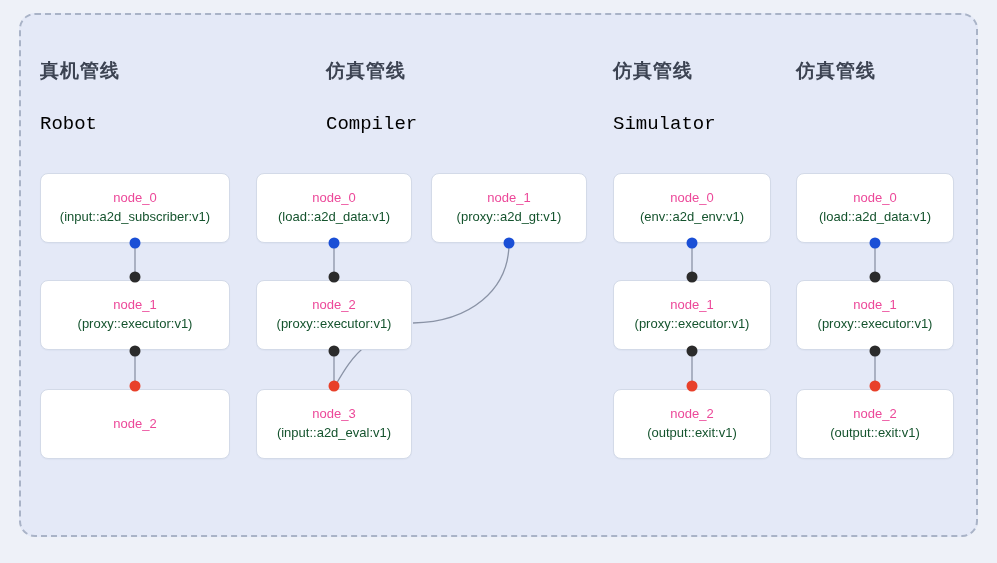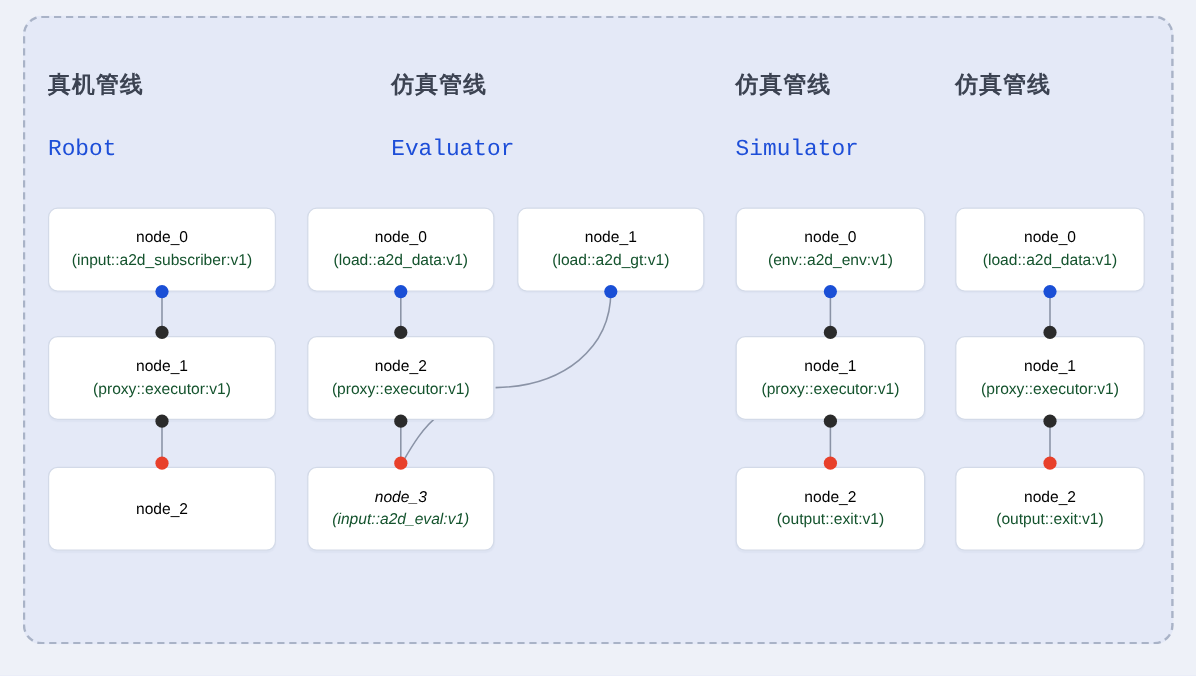--- a/index.html
+++ b/index.html
@@ -56,42 +56,42 @@
     font-weight: bold;
     color: #3c4352;
     letter-spacing: 1px;
     line-height: 1;
     white-space: nowrap;
   }
   .col-title-en {
     margin-top: 33px;
     font-size: 19px;
     font-weight: normal;
-    color: #1d4ed8;
+    color: #000000;
     line-height: 1;
     white-space: nowrap;
   }
 
   
   .node {
     position: absolute;
     box-sizing: border-box;
     background: #ffffff;
     border: 1px solid #d3dae8;
     border-radius: 8px;
     display: flex;
     flex-direction: column;
     align-items: center;
     justify-content: center;
     z-index: 3;
     box-shadow: 0 1px 1px rgba(70,90,140,0.04);
   }
   .node-name {
     font-size: 13px;
-    color: #000000;
+    color: #ec4899;
     line-height: 1.45;
     white-space: nowrap;
   }
   .node-kind {
     font-size: 13px;
     color: #14532d;
     line-height: 1.45;
     white-space: nowrap;
   }
 
@@ -154,44 +154,44 @@
   </div>
   <div class="port black" style="left:135px; top:351px;"></div>
 
   <div class="port red" style="left:135px; top:386px;"></div>
   <div class="node" style="left:40px; top:389px; width:190px; height:70px;">
     <div class="node-name">node_2</div>
   </div>
 
   <div class="col-head" style="left:326px; top:63px; width:190px;">
     <div class="col-title-cn">仿真管线</div>
-    <div class="col-title-en">Evaluator</div>
+    <div class="col-title-en">Compiler</div>
   </div>
 
   <div class="node" style="left:256px; top:173px; width:156px; height:70px;">
     <div class="node-name">node_0</div>
     <div class="node-kind">(load::a2d_data:v1)</div>
   </div>
   <div class="port blue" style="left:334px; top:243px;"></div>
 
   <div class="node" style="left:431px; top:173px; width:156px; height:70px;">
     <div class="node-name">node_1</div>
-    <div class="node-kind">(load::a2d_gt:v1)</div>
+    <div class="node-kind">(proxy::a2d_gt:v1)</div>
   </div>
   <div class="port blue" style="left:509px; top:243px;"></div>
 
   <div class="port black" style="left:334px; top:277px;"></div>
   <div class="node" style="left:256px; top:280px; width:156px; height:70px;">
     <div class="node-name">node_2</div>
     <div class="node-kind">(proxy::executor:v1)</div>
   </div>
   <div class="port black" style="left:334px; top:351px;"></div>
 
   <div class="port red" style="left:334px; top:386px;"></div>
-  <div class="node" style="left:256px; top:389px; width:156px; height:70px;font-style:italic;">
+  <div class="node" style="left:256px; top:389px; width:156px; height:70px;">
     <div class="node-name">node_3</div>
     <div class="node-kind">(input::a2d_eval:v1)</div>
   </div>
 
   <div class="col-head" style="left:613px; top:63px; width:158px;">
     <div class="col-title-cn">仿真管线</div>
     <div class="col-title-en">Simulator</div>
   </div>
 
   <div class="node" style="left:613px; top:173px; width:158px; height:70px;">

